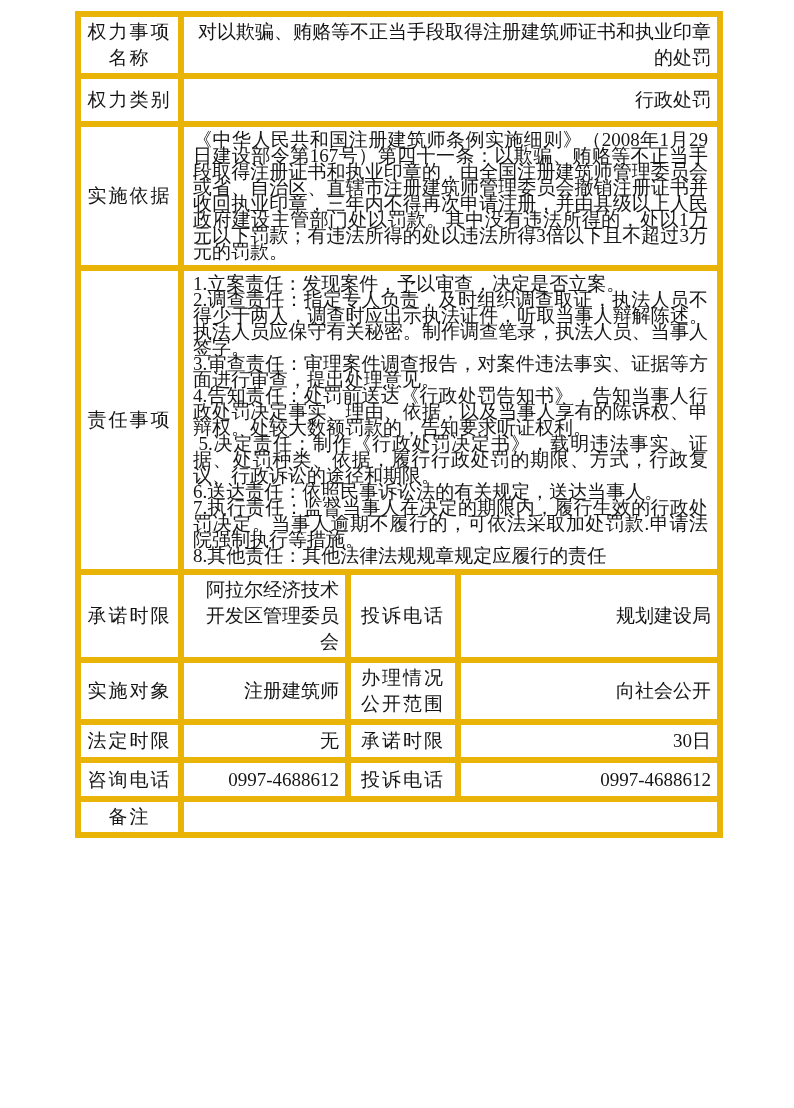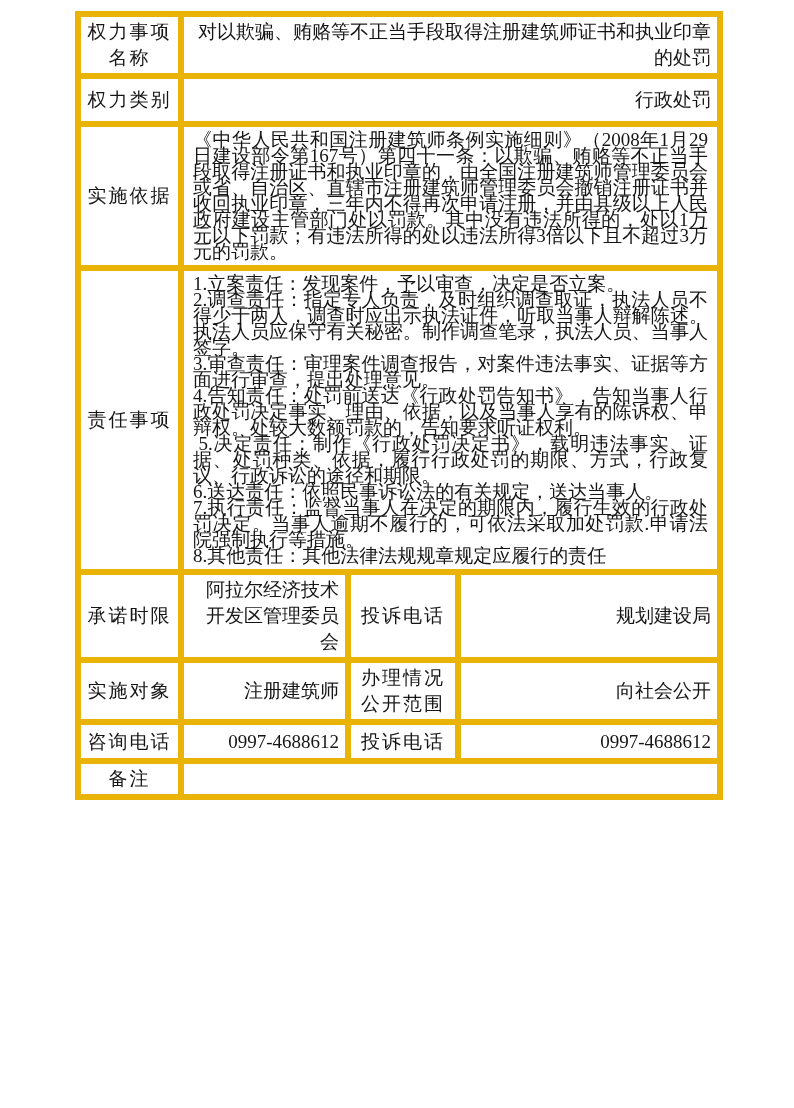--- a/index.html
+++ b/index.html
@@ -114,20 +114,26 @@
     </tr>
 
     <tr class="r6">
       <td class="label">实施对象</td>
       <td class="center">注册建筑师</td>
       <td class="label">办理情况公开范围</td>
       <td class="center">向社会公开</td>
     </tr>
 
 
+    <tr class="r8">
+      <td class="label">法定时限</td>
+      <td class="center">无</td>
+      <td class="label">承诺时限</td>
+      <td class="center">30日</td>
+    </tr>
 
     <tr class="r9">
       <td class="label">咨询电话</td>
       <td class="center">0997-4688612</td>
       <td class="label">投诉电话</td>
       <td class="center">0997-4688612</td>
     </tr>
 
     <tr class="r10">
       <td class="label">备注</td>

